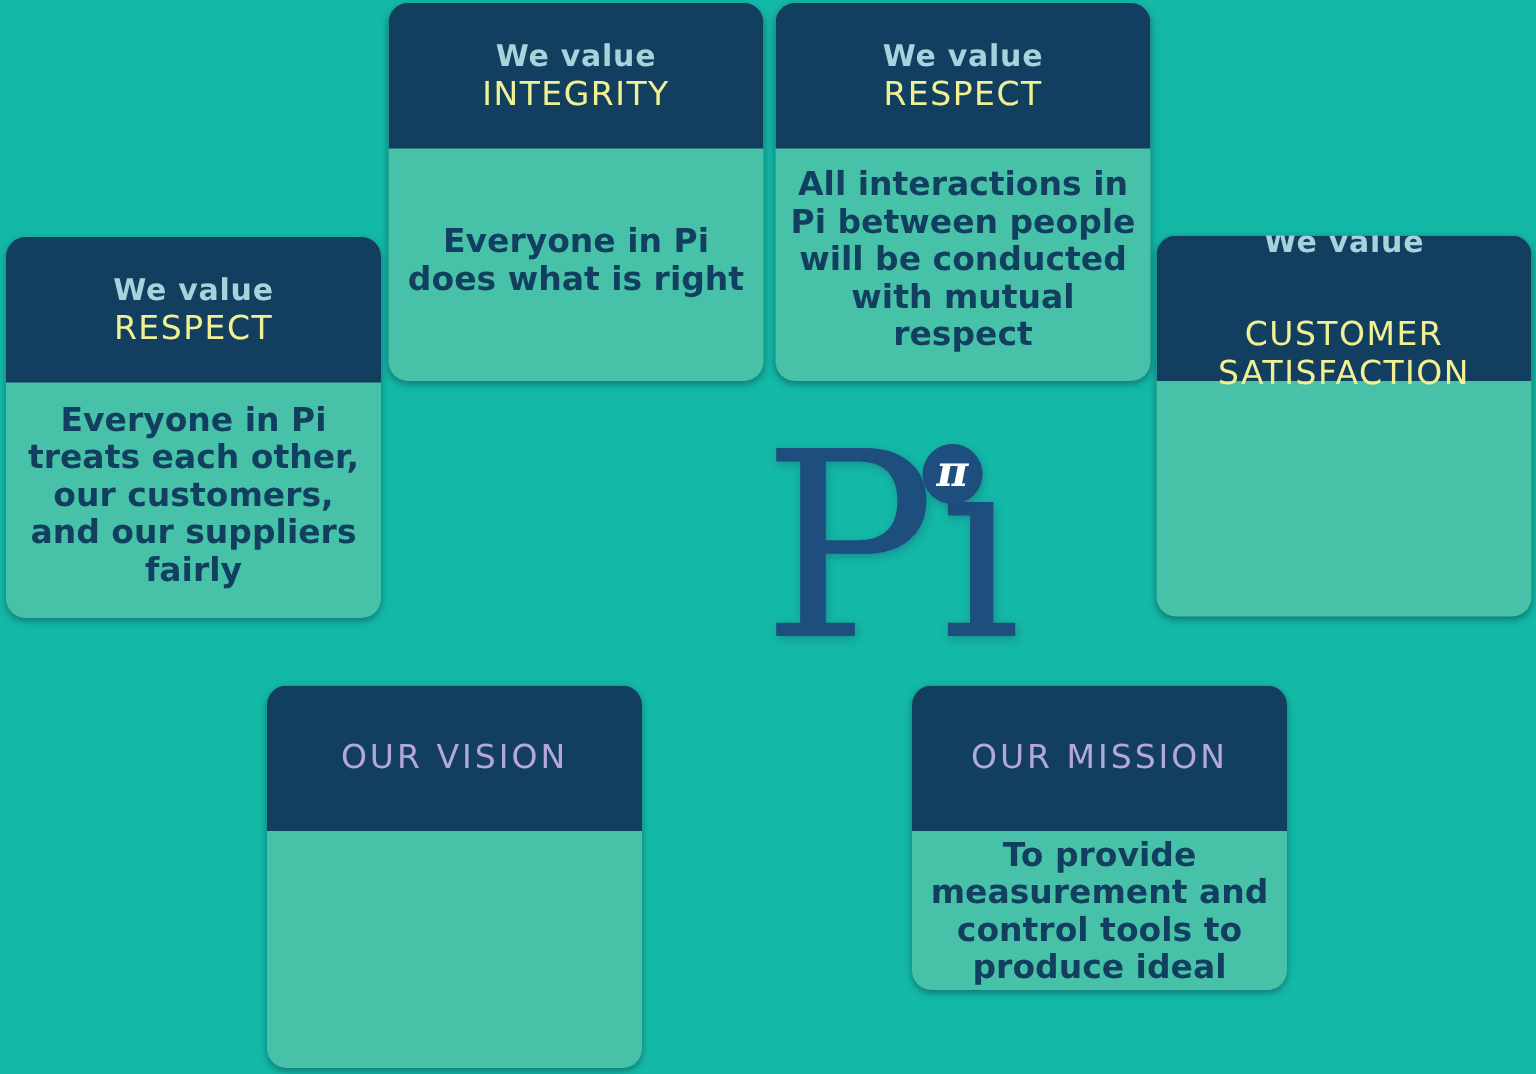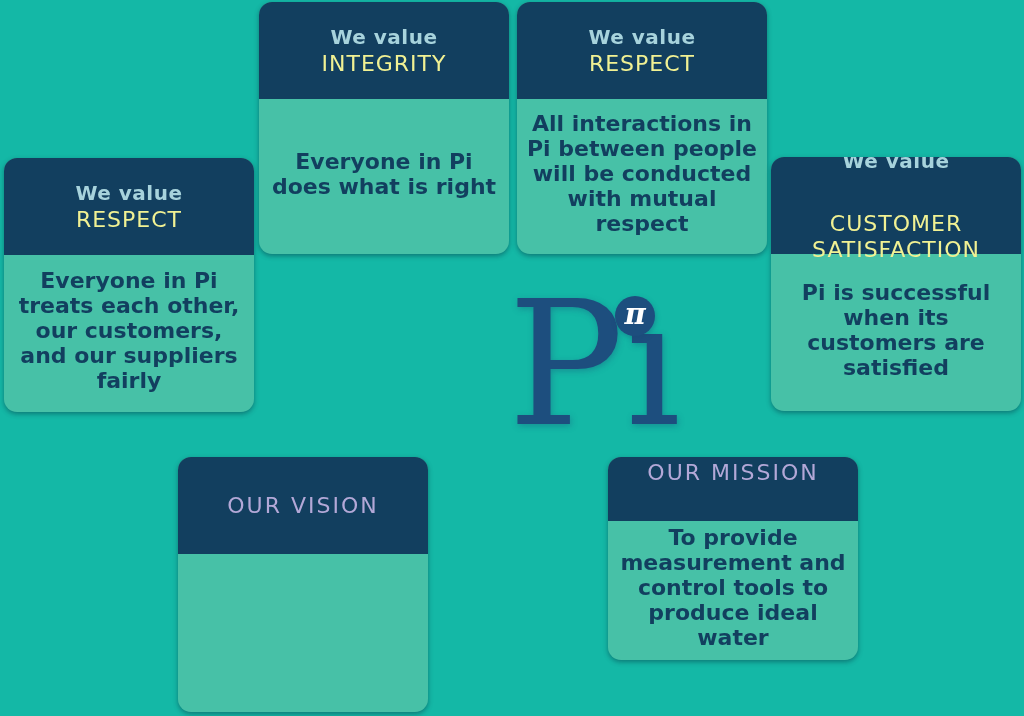--- a/index.html
+++ b/index.html
@@ -72,21 +72,21 @@
     padding: 4px 8px 10px 8px;
     box-sizing: border-box;
   }
 
   
   #card-integrity { left: 259px; top: 2px;   height: 252px; }
   #card-respect   { left: 517px; top: 2px;   height: 252px; }
   #card-fairness  { left: 4px;   top: 158px; height: 254px; }
   #card-customer  { left: 771px; top: 157px; height: 254px; }
   #card-vision    { left: 178px; top: 457px; height: 255px; gap: 35px; }
-  #card-mission   { left: 608px; top: 457px; height: 203px; justify-content: flex-end; }
+  #card-mission   { left: 608px; top: 457px; height: 203px; }
 
   
   #logo {
     position: absolute;
     left: 460px;
     top: 285px;
     width: 180px;
     height: 160px;
     margin-left: 48px;
   }
@@ -158,24 +158,20 @@
 and our suppliers
 fairly</div>
   </div>
 
   <div class="card" id="card-customer">
     <div class="card-header">
       <div class="card-prefix">We value</div>
       <div class="card-title" style="line-height:26px;margin-top:37px;">CUSTOMER
 SATISFACTION</div>
     </div>
-    <div class="card-body">Pi is successful
-when its
-customers are
-satisfied</div>
   </div>
 
   <div class="card" id="card-vision">
     <div class="card-header">
       <div class="card-title lavender">OUR VISION</div>
     </div>
   </div>
 
   <div class="card" id="card-mission">
     <div class="card-header">

